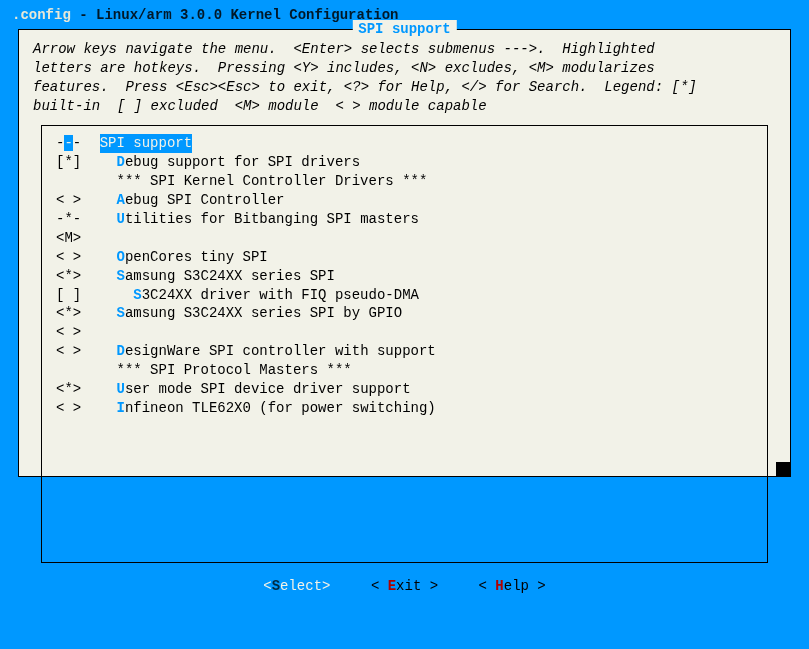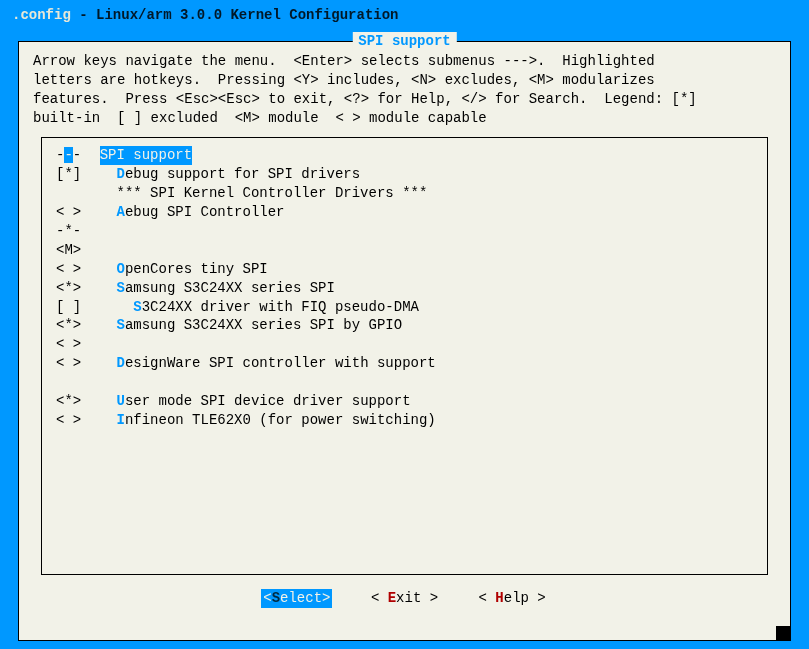--- a/index.html
+++ b/index.html
@@ -15,38 +15,39 @@
     }
     .title-bar {
       color: #001828;
       font-weight: bold;
       padding: 2px 8px 4px 8px;
     }
     .title-bar .filename { color: #e8e8d8; }
     .outer-box {
       background: #f2f2e8;
       border: 1px solid #000;
-      margin: 12px 14px 0 14px;
-      height: 600px;
+      margin: 0 14px 0 14px;
+      height: 448px;
       position: relative;
     }
     .section-title {
       position: absolute;
       top: -10px;
       left: 50%;
       transform: translateX(-50%);
       background: #f2f2e8;
       color: #0098ff;
       font-weight: bold;
       padding: 0 6px;
     }
     .help-text {
       color: #000;
       padding: 10px 14px 6px 14px;
       white-space: pre-wrap;
+      font-style: italic;
     }
     .menu-box {
       border: 1px solid #000;
       margin: 4px 22px 8px 22px;
       height: 438px;
       padding: 8px 14px;
       position: relative;
     }
     .menu-row {
       display: flex;
@@ -96,29 +97,29 @@
   <div class="help-text"><span>Arrow keys navigate the menu.  &lt;Enter&gt; selects submenus ---&gt;.  Highlighted</span>
 <span>letters are hotkeys.  Pressing &lt;Y&gt; includes, &lt;N&gt; excludes, &lt;M&gt; modularizes</span>
 <span>features.  Press &lt;Esc&gt;&lt;Esc&gt; to exit, &lt;?&gt; for Help, &lt;/&gt; for Search.  Legend: [*]</span>
 <span>built-in  [ ] excluded  &lt;M&gt; module  &lt; &gt; module capable</span></div>
 
   <div class="menu-box" id="menu-box">
       <div class="menu-row row-selected"><span class="marker"><span>-</span><span class="sel-inner">-</span><span>- </span></span><span class="label-wrap"><span class="indent"></span><span>SPI support</span></span></div>
       <div class="menu-row"><span class="marker">[*]  </span><span class="label-wrap"><span class="indent">  </span><span class="hotkey">D</span><span>ebug support for SPI drivers</span></span></div>
       <div class="menu-row"><span class="marker">     </span><span class="label-wrap"><span class="indent">  </span><span>*** SPI Kernel Controller Drivers ***</span></span></div>
       <div class="menu-row"><span class="marker">&lt; &gt;  </span><span class="label-wrap"><span class="indent">  </span><span class="hotkey">A</span><span>ebug SPI Controller</span></span></div>
-      <div class="menu-row"><span class="marker">-*-  </span></div>
+      <div class="menu-row"><span class="marker">-*-  </span><span class="label-wrap"><span class="indent">  </span><span class="hotkey">U</span><span>tilities for Bitbanging SPI masters</span></span></div>
       <div class="menu-row"><span class="marker">&lt;M&gt;  </span></div>
       <div class="menu-row"><span class="marker">&lt; &gt;  </span><span class="label-wrap"><span class="indent">  </span><span class="hotkey">O</span><span>penCores tiny SPI</span></span></div>
       <div class="menu-row"><span class="marker">&lt;*&gt;  </span><span class="label-wrap"><span class="indent">  </span><span class="hotkey">S</span><span>amsung S3C24XX series SPI</span></span></div>
       <div class="menu-row"><span class="marker">[ ]  </span><span class="label-wrap"><span class="indent">    </span><span class="hotkey">S</span><span>3C24XX driver with FIQ pseudo-DMA</span></span></div>
       <div class="menu-row"><span class="marker">&lt;*&gt;  </span><span class="label-wrap"><span class="indent">  </span><span class="hotkey">S</span><span>amsung S3C24XX series SPI by GPIO</span></span></div>
       <div class="menu-row"><span class="marker">&lt; &gt;  </span></div>
       <div class="menu-row"><span class="marker">&lt; &gt;  </span><span class="label-wrap"><span class="indent">  </span><span class="hotkey">D</span><span>esignWare SPI controller with support</span></span></div>
-      <div class="menu-row"><span class="marker">     </span><span class="label-wrap"><span class="indent">  </span></span></div>
+      <div class="menu-row"><span class="marker">     </span><span class="label-wrap"><span class="indent">  </span><span>*** SPI Protocol Masters ***</span></span></div>
       <div class="menu-row"><span class="marker">&lt;*&gt;  </span><span class="label-wrap"><span class="indent">  </span><span class="hotkey">U</span><span>ser mode SPI device driver support</span></span></div>
       <div class="menu-row"><span class="marker">&lt; &gt;  </span><span class="label-wrap"><span class="indent">  </span><span class="hotkey">I</span><span>nfineon TLE62X0 (for power switching)</span></span></div>
     </div>
 
   <div class="button-bar">
     <span class="btn btn-selected"><span>&lt;</span><span class="hotkey">S</span><span>elect</span><span>&gt;</span></span>
     <span class="btn btn-unsel"><span>&lt; </span><span class="hotkey">E</span><span>xit </span><span>&gt;</span></span>
     <span class="btn btn-unsel"><span>&lt; </span><span class="hotkey">H</span><span>elp </span><span>&gt;</span></span>
   </div>
 

